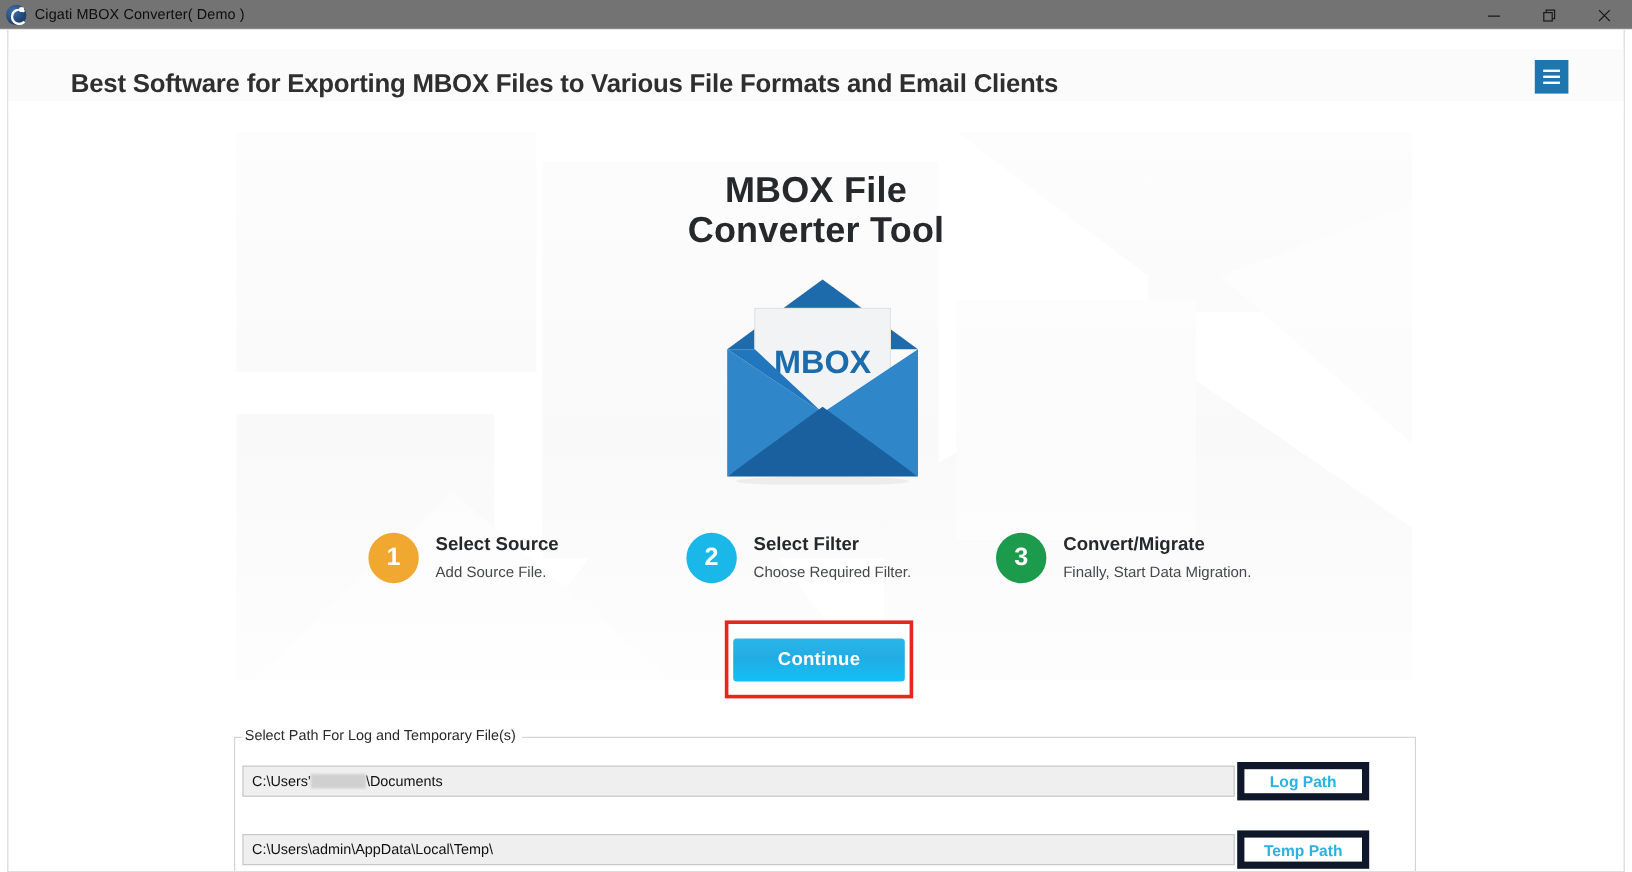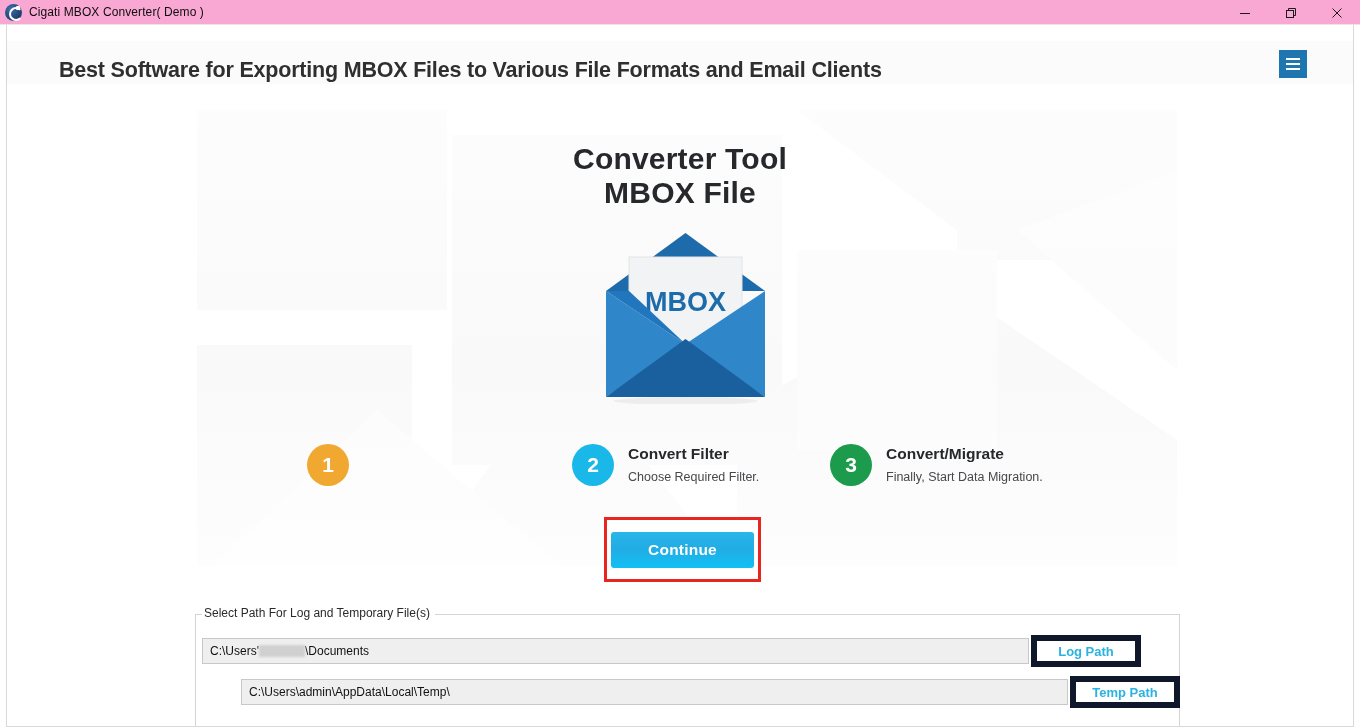--- a/index.html
+++ b/index.html
@@ -11,21 +11,21 @@
     background: #ffffff;
     font-family: "Liberation Sans", sans-serif;
   }
 
   
   .titlebar {
     position: absolute;
     top: 0; left: 0;
     width: 1360px;
     height: 25px;
-    background: #f9a8d4;
+    background: #737373;
     border-bottom: 1px solid #e6e6e6;
     display: flex;
     align-items: center;
   }
   .titlebar-left {
     display: flex;
     align-items: center;
     padding-left: 5px;
     gap: 7px;
   }
@@ -255,21 +255,21 @@
   }
   .path-row {
     position: absolute;
     left: 6px;
     width: 972px;
     height: 26px;
     display: flex;
     align-items: center;
   }
   .path-row.r1 { top: 23px; }
-  .path-row.r2 { top: 64px; margin-left: 39px; }
+  .path-row.r2 { top: 80px; }
   .path-input {
     width: 827px;
     height: 26px;
     background: #efefef;
     border: 1px solid #c8c8c8;
     font-family: "Liberation Sans", sans-serif;
     font-size: 12px;
     color: #111111;
     padding: 0 6px;
     position: relative;
@@ -369,22 +369,22 @@
       <defs>
         <linearGradient id="fadeTop" x1="0" y1="0" x2="0" y2="1">
           <stop offset="0%" stop-color="#ffffff" stop-opacity="0.75"></stop>
           <stop offset="55%" stop-color="#ffffff" stop-opacity="0.35"></stop>
           <stop offset="100%" stop-color="#ffffff" stop-opacity="0.85"></stop>
         </linearGradient>
       </defs>
     </svg>
 
     <div class="hero-title">
+      <div>MBOX File</div>
       <div>Converter Tool</div>
-      <div>MBOX File</div>
     </div>
 
     <svg class="envelope" viewBox="0 0 165 175">
 
       <polygon points="82.5,4 162,62 3,62" fill="#1e6bab"></polygon>
 
       <rect x="26" y="28" width="113" height="88" fill="#f2f3f4" stroke="#e2e3e4" stroke-width="1"></rect>
       <text x="82.5" y="82" text-anchor="middle" font-family="Liberation Sans, sans-serif" font-size="27" font-weight="bold" fill="#1c6cab">MBOX</text>
 
       <polygon points="3,62 3,168 82.5,115" fill="#2f86c8"></polygon>
@@ -395,26 +395,30 @@
 
       <polygon points="3,168 162,168 82.5,110" fill="#1a5f9e"></polygon>
 
       <ellipse cx="82.5" cy="172" rx="72" ry="4" fill="#000000" opacity="0.05"></ellipse>
     </svg>
 
     <div class="steps">
 
       <div class="step">
         <div class="step-circle" style="background: rgb(240, 168, 48);">1</div>
+        <div class="step-txt">
+          <div class="step-title">Select Source</div>
+          <div class="step-sub">Add Source File.</div>
+        </div>
       </div>
 
       <div class="step">
         <div class="step-circle" style="background: rgb(26, 184, 232);">2</div>
         <div class="step-txt">
-          <div class="step-title">Convert Filter</div>
+          <div class="step-title">Select Filter</div>
           <div class="step-sub">Choose Required Filter.</div>
         </div>
       </div>
 
       <div class="step">
         <div class="step-circle" style="background: rgb(27, 155, 75);">3</div>
         <div class="step-txt">
           <div class="step-title">Convert/Migrate</div>
           <div class="step-sub">Finally, Start Data Migration.</div>
         </div>

